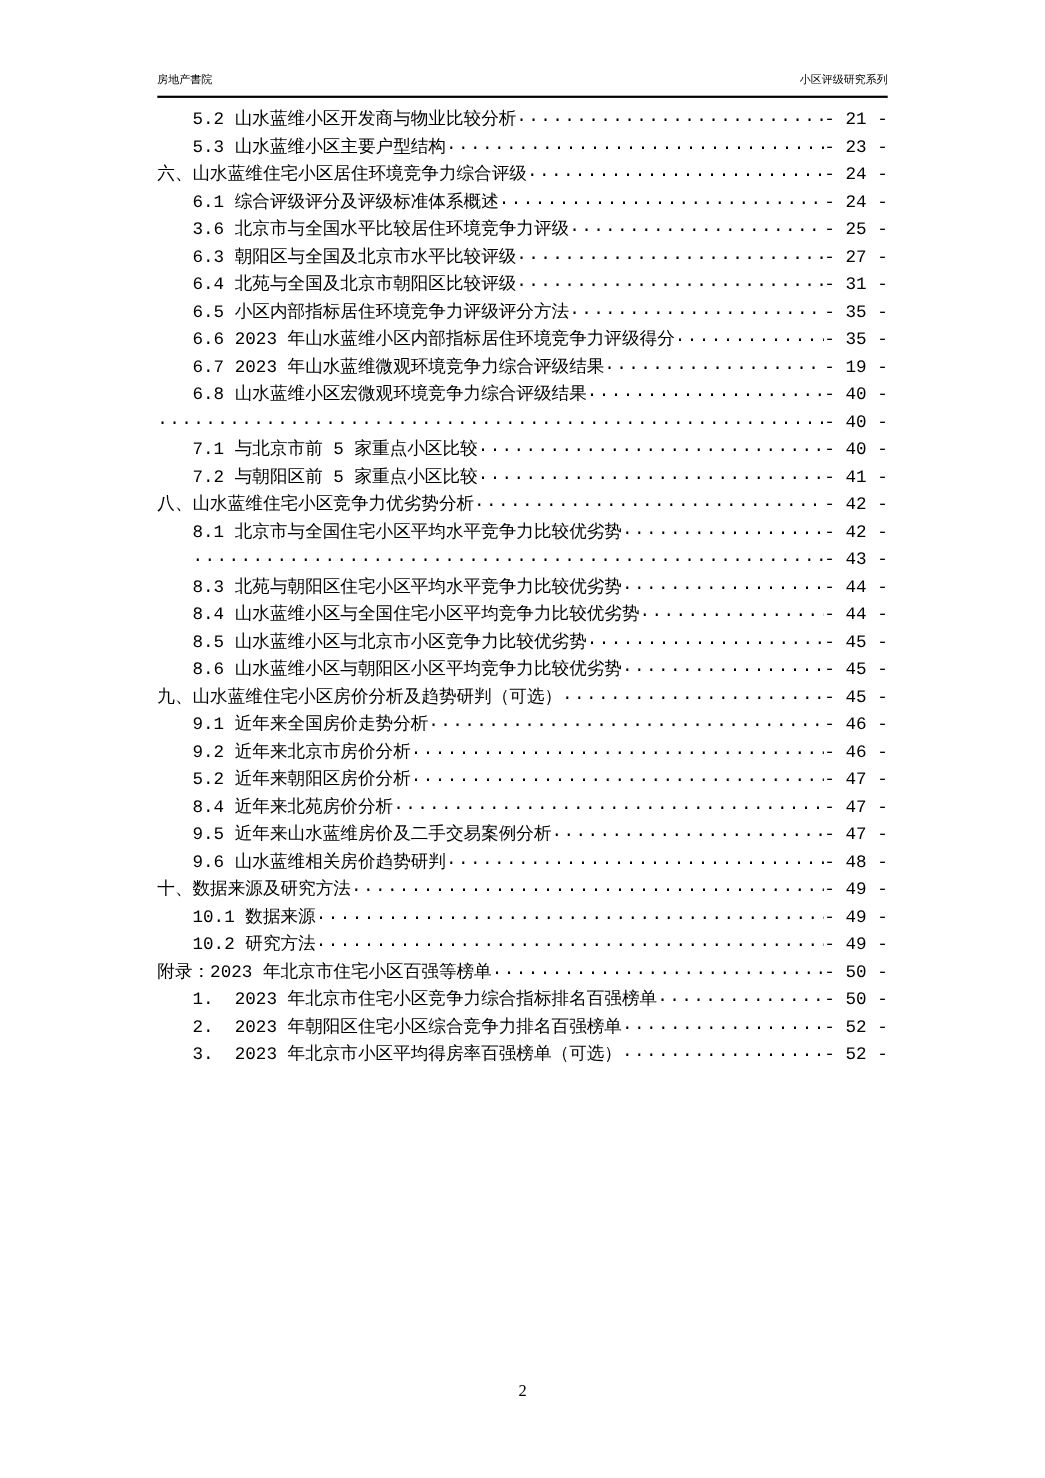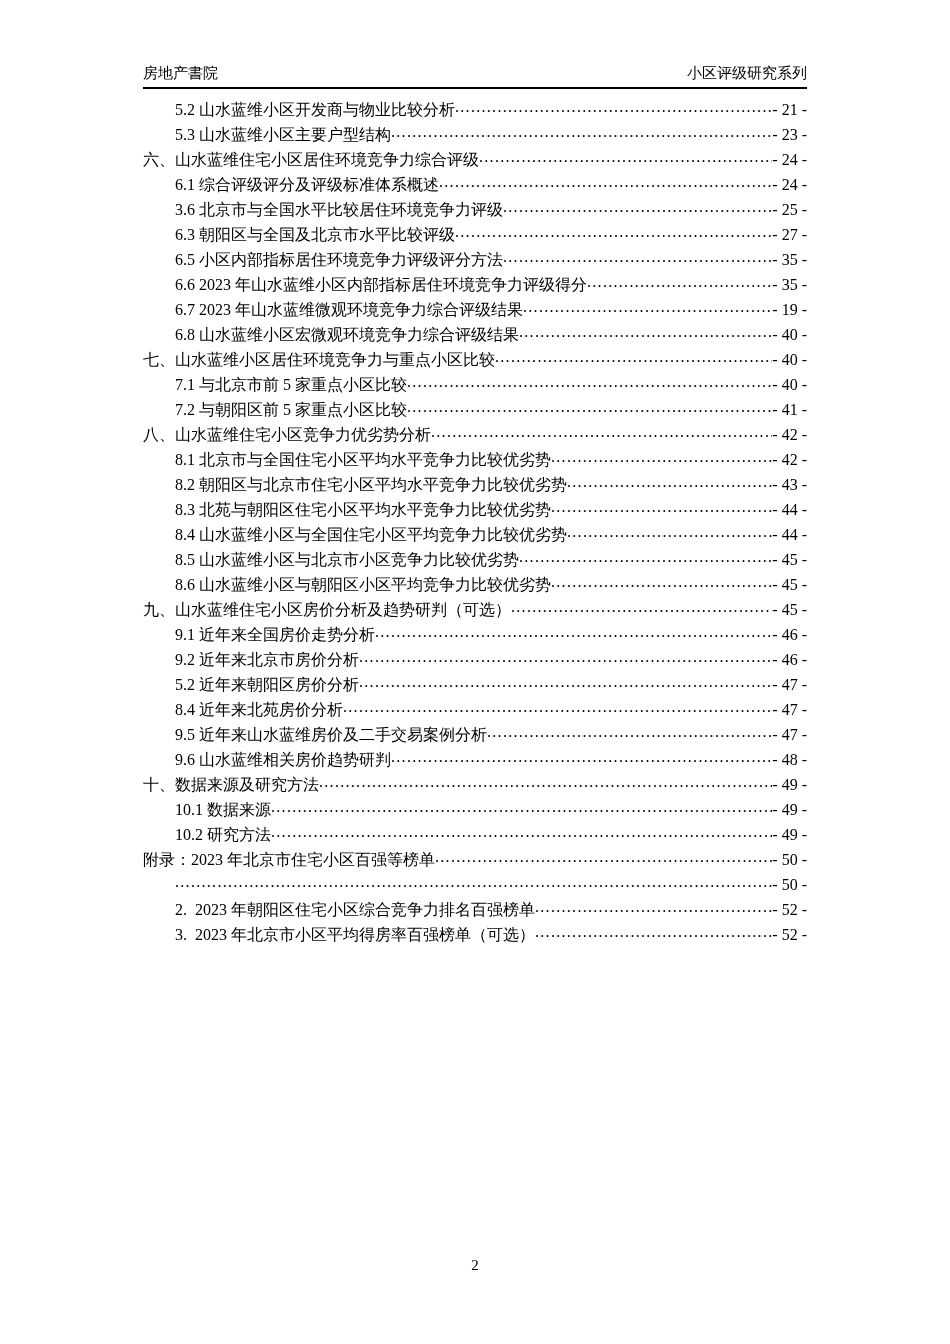--- a/index.html
+++ b/index.html
@@ -19,21 +19,21 @@
   }
   
   .header {
     position: absolute;
     left: 143px;
     right: 143px;
     top: 62px;
     display: flex;
     justify-content: space-between;
     align-items: center;
-    font-size: 15px;
+    font-size: 10px;
     line-height: 22px;
   }
   .header-rule {
     position: absolute;
     left: 143px;
     right: 143px;
     top: 87px;
     height: 2px;
     background: #000000;
   }
@@ -44,20 +44,21 @@
     right: 143px;
     top: 97px;
   }
   .toc-row {
     display: flex;
     align-items: baseline;
     font-size: 16px;
     line-height: 25px;
     height: 25px;
     white-space: nowrap;
+    font-family: Liberation Mono, monospace;
   }
   .toc-row.level-2 { padding-left: 32px; }
   .toc-label {
     flex: 0 0 auto;
     white-space: pre;
   }
   .leader {
     flex: 1 1 auto;
     overflow: hidden;
     position: relative;
@@ -127,20 +128,25 @@
     <span class="leader"></span>
     <span class="toc-page">- 25 -</span>
   </div>
 
   <div class="toc-row level-2">
     <span class="toc-label">6.3 朝阳区与全国及北京市水平比较评级</span>
     <span class="leader"></span>
     <span class="toc-page">- 27 -</span>
   </div>
 
+  <div class="toc-row level-2">
+    <span class="toc-label">6.4 北苑与全国及北京市朝阳区比较评级</span>
+    <span class="leader"></span>
+    <span class="toc-page">- 31 -</span>
+  </div>
 
   <div class="toc-row level-2">
     <span class="toc-label">6.5 小区内部指标居住环境竞争力评级评分方法</span>
     <span class="leader"></span>
     <span class="toc-page">- 35 -</span>
   </div>
 
   <div class="toc-row level-2">
     <span class="toc-label">6.6 2023 年山水蓝维小区内部指标居住环境竞争力评级得分</span>
     <span class="leader"></span>
@@ -153,21 +159,20 @@
     <span class="toc-page">- 19 -</span>
   </div>
 
   <div class="toc-row level-2">
     <span class="toc-label">6.8 山水蓝维小区宏微观环境竞争力综合评级结果</span>
     <span class="leader"></span>
     <span class="toc-page">- 40 -</span>
   </div>
 
   <div class="toc-row level-1">
-    <span class="toc-label">七、山水蓝维小区居住环境竞争力与重点小区比较</span>
     <span class="leader"></span>
     <span class="toc-page">- 40 -</span>
   </div>
 
   <div class="toc-row level-2">
     <span class="toc-label">7.1 与北京市前 5 家重点小区比较</span>
     <span class="leader"></span>
     <span class="toc-page">- 40 -</span>
   </div>
 
@@ -183,21 +188,20 @@
     <span class="toc-page">- 42 -</span>
   </div>
 
   <div class="toc-row level-2">
     <span class="toc-label">8.1 北京市与全国住宅小区平均水平竞争力比较优劣势</span>
     <span class="leader"></span>
     <span class="toc-page">- 42 -</span>
   </div>
 
   <div class="toc-row level-2">
-    <span class="toc-label">8.2 朝阳区与北京市住宅小区平均水平竞争力比较优劣势</span>
     <span class="leader"></span>
     <span class="toc-page">- 43 -</span>
   </div>
 
   <div class="toc-row level-2">
     <span class="toc-label">8.3 北苑与朝阳区住宅小区平均水平竞争力比较优劣势</span>
     <span class="leader"></span>
     <span class="toc-page">- 44 -</span>
   </div>
 
@@ -279,20 +283,21 @@
     <span class="toc-page">- 49 -</span>
   </div>
 
   <div class="toc-row level-1">
     <span class="toc-label">附录：2023 年北京市住宅小区百强等榜单</span>
     <span class="leader"></span>
     <span class="toc-page">- 50 -</span>
   </div>
 
   <div class="toc-row level-2">
+    <span class="toc-label">1.  2023 年北京市住宅小区竞争力综合指标排名百强榜单</span>
     <span class="leader"></span>
     <span class="toc-page">- 50 -</span>
   </div>
 
   <div class="toc-row level-2">
     <span class="toc-label">2.  2023 年朝阳区住宅小区综合竞争力排名百强榜单</span>
     <span class="leader"></span>
     <span class="toc-page">- 52 -</span>
   </div>
 

